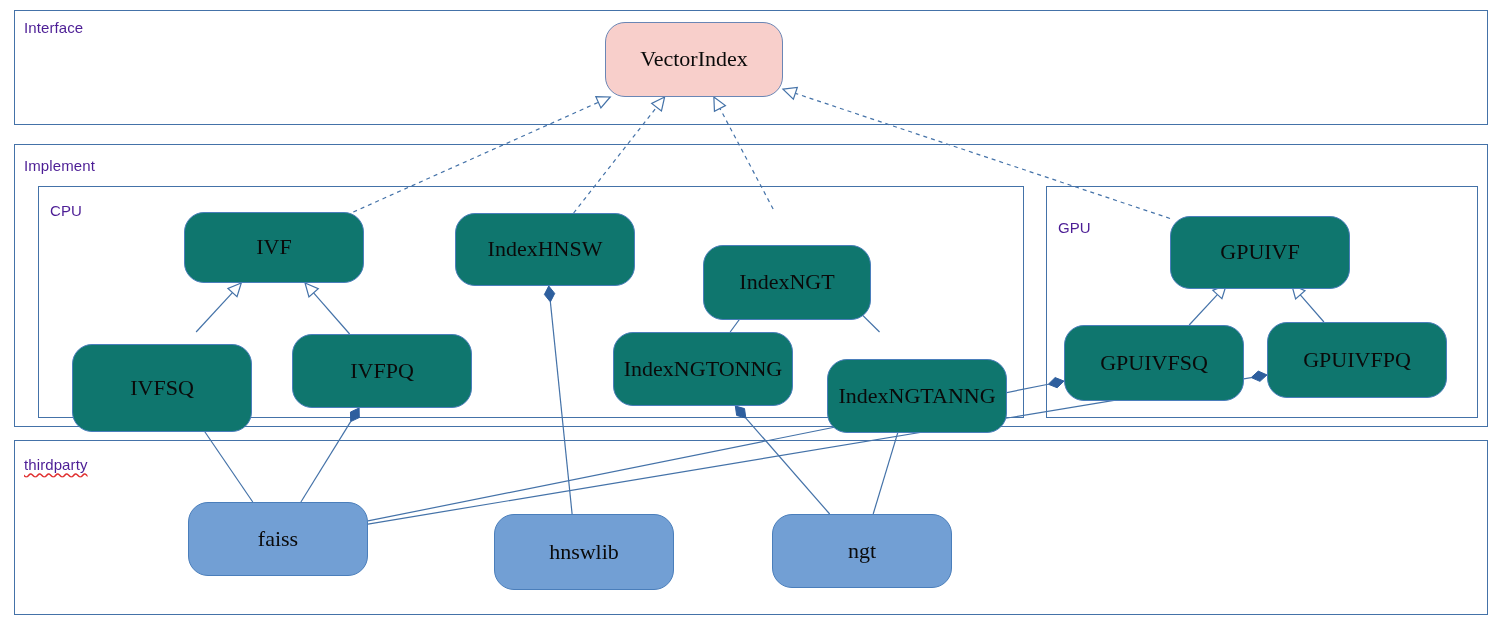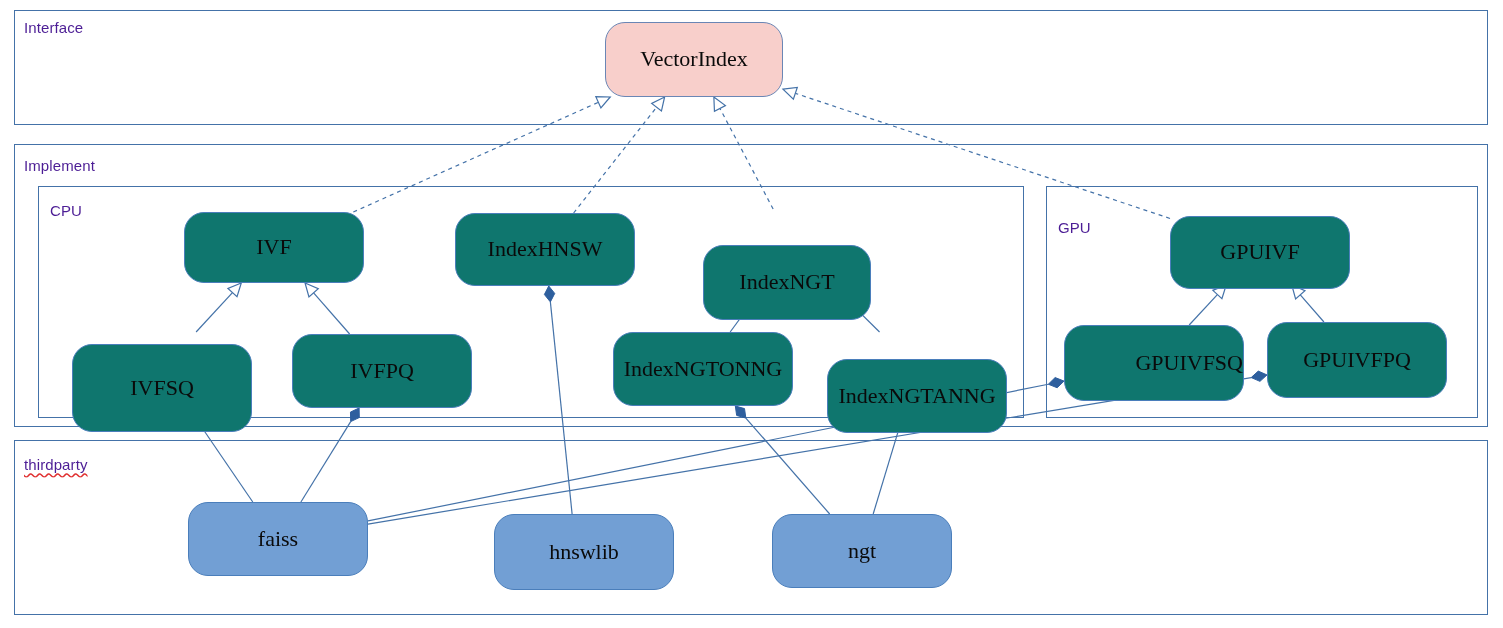--- a/index.html
+++ b/index.html
@@ -150,21 +150,21 @@
       </div>
       <div class="node green" style="left: 613px; top: 332px; width: 180px; height: 74px;">
         <span class="node-label">IndexNGTONNG</span>
       </div>
       <div class="node green" style="left: 827px; top: 332px; width: 180px; height: 74px; margin-top: 27px;">
         <span class="node-label">IndexNGTANNG</span>
       </div>
       <div class="node green" style="left: 1170px; top: 216px; width: 180px; height: 73px;">
         <span class="node-label">GPUIVF</span>
       </div>
-      <div class="node green" style="left: 1064px; top: 325px; width: 180px; height: 76px; justify-content: flex-end;">
+      <div class="node green" style="left: 1064px; top: 325px; width: 180px; height: 76px;">
         <span class="node-label">GPUIVFSQ</span>
       </div>
       <div class="node green" style="left: 1267px; top: 322px; width: 180px; height: 76px;">
         <span class="node-label">GPUIVFPQ</span>
       </div>
       <div class="node blue" style="left: 188px; top: 502px; width: 180px; height: 74px;">
         <span class="node-label">faiss</span>
       </div>
       <div class="node blue" style="left: 486px; top: 514px; width: 180px; height: 76px; margin-left: 8px;">
         <span class="node-label">hnswlib</span>

